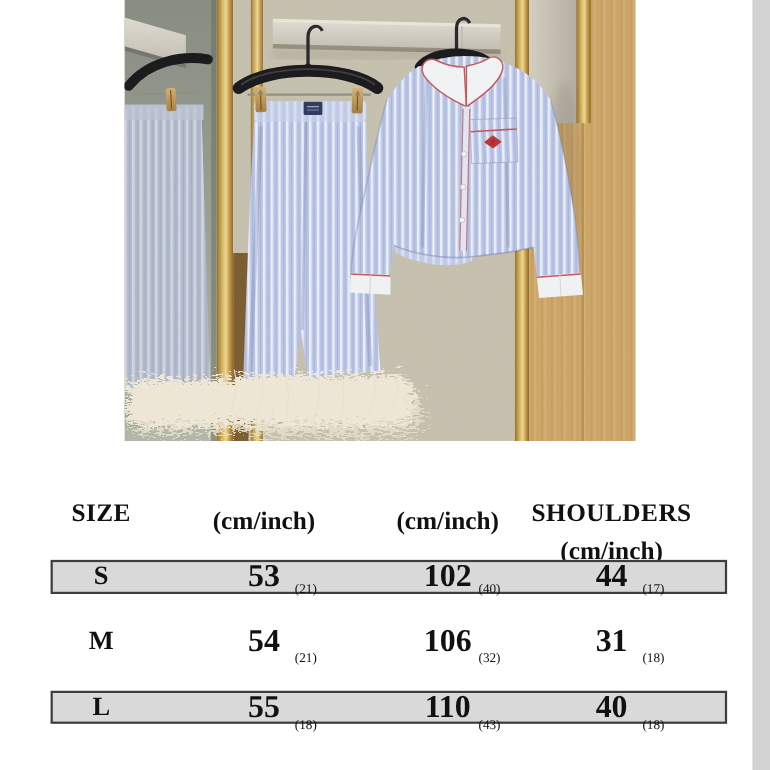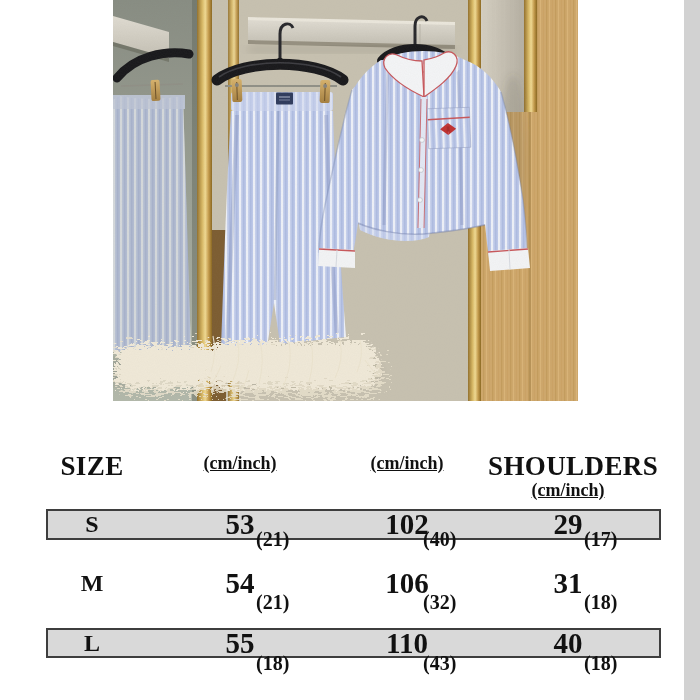--- a/index.html
+++ b/index.html
@@ -3,32 +3,32 @@
 <meta charset="utf-8">
 <style>
   html,body{margin:0;padding:0;background:#ffffff;}
   .page{position:relative;width:700px;height:700px;background:#ffffff;overflow:hidden;
         font-family:"Liberation Serif","DejaVu Serif",serif;color:#111;}
   .photo{position:absolute;left:113px;top:0;width:465px;height:401px;overflow:hidden;}
   .edge-strip{position:absolute;left:684px;top:0;width:16px;height:700px;background:#d2d2d2;}
   .sizetable{position:absolute;left:0;top:0;width:700px;height:700px;}
   .thead{position:absolute;left:0;top:453px;width:700px;height:50px;}
   .cell{position:absolute;width:160px;text-align:center;font-weight:bold;}
-  .c-size{left:12px;} .c-length{left:160px;} .c-chests{left:327px;} .c-shoulders{left:488px;}
-  .h-label{font-size:27px;line-height:27px;letter-spacing:.4px;}
-  .h-unit{font-size:18px;line-height:19px;margin-top:1px;text-decoration:underline;}
+  .c-size{left:12px;} .c-length{left:160px;} .c-chests{left:327px;} .c-shoulders{left:476px;}
+  .h-label{font-size:23px;line-height:27px;letter-spacing:.4px;}
+  .h-unit{font-size:23px;line-height:19px;margin-top:11px;}
   .trow{position:absolute;left:0;width:700px;}
   .row-s{top:509px;height:31px;} .row-m{top:566px;height:34px;} .row-l{top:628px;height:30px;}
   .band{position:absolute;left:46px;width:615px;top:0;bottom:0;background:#d9d9d9;
         border:2px solid #3e3e3e;box-sizing:border-box;}
   .trow .cell{top:0;bottom:0;}
   .val{font-size:29px;text-align:right;}
   .row-s .val,.row-s .sz{line-height:31px;} .row-m .val,.row-m .sz{line-height:34px;} .row-l .val,.row-l .sz{line-height:30px;}
   .sz{font-size:24px;}
-  .paren{position:absolute;left:50%;margin-left:16px;font-size:20px;font-weight:bold;white-space:nowrap;}
+  .paren{position:absolute;left:50%;margin-left:28px;font-size:12px;font-weight:normal;white-space:nowrap;}
   .row-s .paren{top:19px;} .row-m .paren{top:25px;} .row-l .paren{top:24px;}
 </style>
 </head>
 <body>
 
 <div class="page">
 
   <div class="photo">
     <svg width="465" height="401" viewBox="0 0 465 401" xmlns="http://www.w3.org/2000/svg">
       <defs>
@@ -263,21 +263,21 @@
       <div class="cell c-size sz">S</div>
       <div class="cell c-length">
         <span class="val">53</span>
         <span class="paren">(21)</span>
       </div>
       <div class="cell c-chests">
         <span class="val">102</span>
         <span class="paren">(40)</span>
       </div>
       <div class="cell c-shoulders">
-        <span class="val">29</span>
+        <span class="val">44</span>
         <span class="paren">(17)</span>
       </div>
     </div>
 
     <div class="trow row-m">
       <div class="cell c-size sz">M</div>
       <div class="cell c-length">
         <span class="val">54</span>
         <span class="paren">(21)</span>
       </div>

